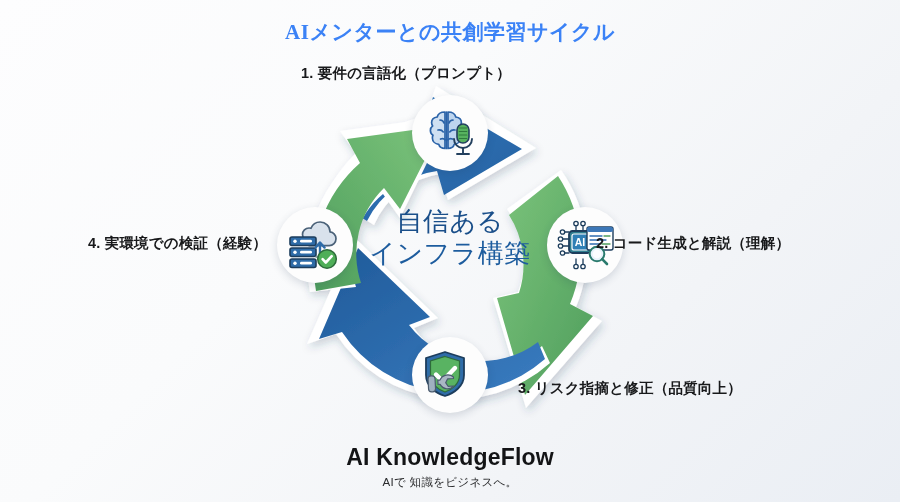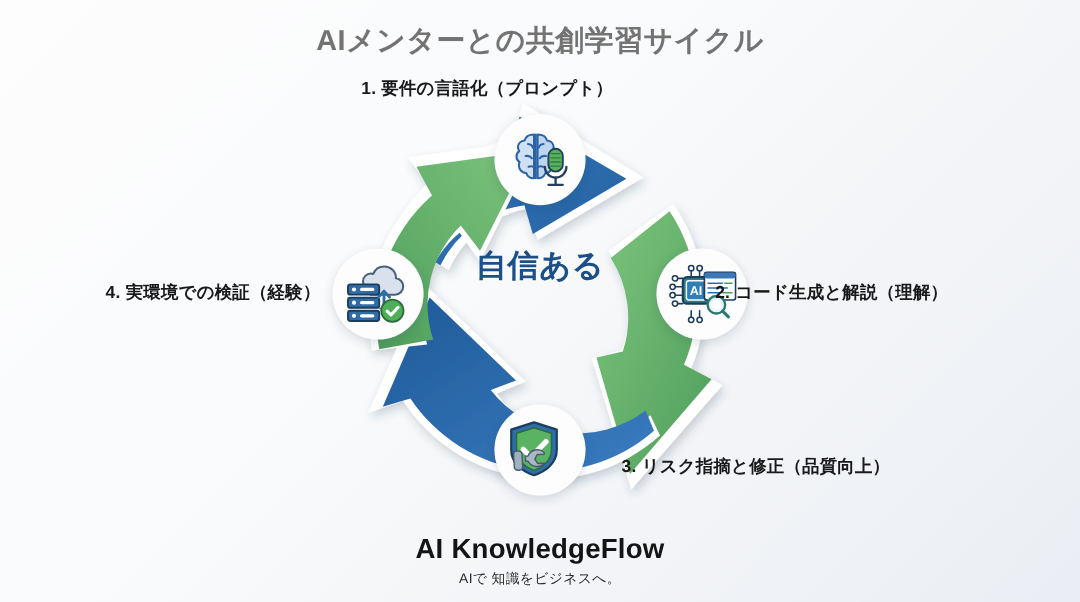--- a/index.html
+++ b/index.html
@@ -9,22 +9,23 @@
     background:linear-gradient(135deg,#fdfdfe 0%,#fafbfc 38%,#f2f4f7 70%,#eaeef4 100%);
     position:relative;
     overflow:hidden;
     color:#1a1a1a;
   }
 
   
   #title {
     position:absolute; top:18px; left:0; width:900px;
     text-align:center;
-    font-size:24px; font-weight:bold; letter-spacing:0.5px;
-    color:#737373;
+    font-size:21px; font-weight:bold; letter-spacing:0.5px;
+    color:#3b82f6;
+    font-family:Liberation Serif, serif;
   }
 
   
   .step-label {
     position:absolute;
     font-size:14.5px; font-weight:bold;
     color:#18191b;
     white-space:nowrap;
     letter-spacing:0.2px;
   }
@@ -34,21 +35,21 @@
   #label-4 { top:234px; left:88px;text-align:right;  }
 
   
   #cycle { position:absolute; left:250px; top:78px; width:400px; height:360px; }
   #cycle svg { display:block; width:400px; height:360px; }
 
   
   #center-text {
     position:absolute; left:340px; top:205px; width:220px;
     text-align:center;
-    font-size:26px; font-weight:bold; line-height:1.24;
+    font-size:26px; font-weight:normal; line-height:1.24;
     color:#1a4f8a;
     letter-spacing:0.5px;
   }
   #center-text .line2 { color:#1d5c9e; }
 
   
   .bubble {
     position:absolute;
     width:76px; height:76px;
     border-radius:50%;
@@ -184,20 +185,21 @@
                  L 134 110
                  A 92 92 0 0 0 111 205
                  Z" fill="url(#gGreen2)"></path>
       </g>
     </g>
   </svg>
 </div>
 
 <div id="center-text">
   <div class="line1">自信ある</div>
+  <div class="line2">インフラ構築</div>
 </div>
 
 <div class="bubble" id="bubble-1">
   <span>
     <svg width="56" height="54" viewBox="0 0 56 54">
       <g fill="none" stroke="#2b63a8" stroke-width="1.7" stroke-linecap="round" stroke-linejoin="round">
         <path d="M23 6c-4.5 0-7.2 2.3-7.8 5-3.4.4-5.6 2.7-5.6 5.6 0 1.3.4 2.4 1.1 3.3-1.5 1.1-2.3 2.7-2.3 4.5 0 2 1 3.7 2.6 4.7-.4.9-.6 1.8-.6 2.8 0 3.4 2.7 6.1 6.3 6.4.7 2.5 3.1 4.2 6.3 4.2V6z" fill="#cfe0f2"></path>
         <path d="M26 6c4.5 0 7.2 2.3 7.8 5 3.4.4 5.6 2.7 5.6 5.6 0 1.3-.4 2.4-1.1 3.3 1.5 1.1 2.3 2.7 2.3 4.5 0 2-1 3.7-2.6 4.7.4.9.6 1.8.6 2.8 0 3.4-2.7 6.1-6.3 6.4-.7 2.5-3.1 4.2-6.3 4.2V6z" fill="#bdd5ef"></path>
         <path d="M24.5 6v36.5"></path>
         <path d="M18 14c2.2.2 3.6 1.4 4 3M16 24c2.4-.4 4.2.4 5.3 1.9M18.5 33c2-.8 3.7-.4 4.8.9"></path>

